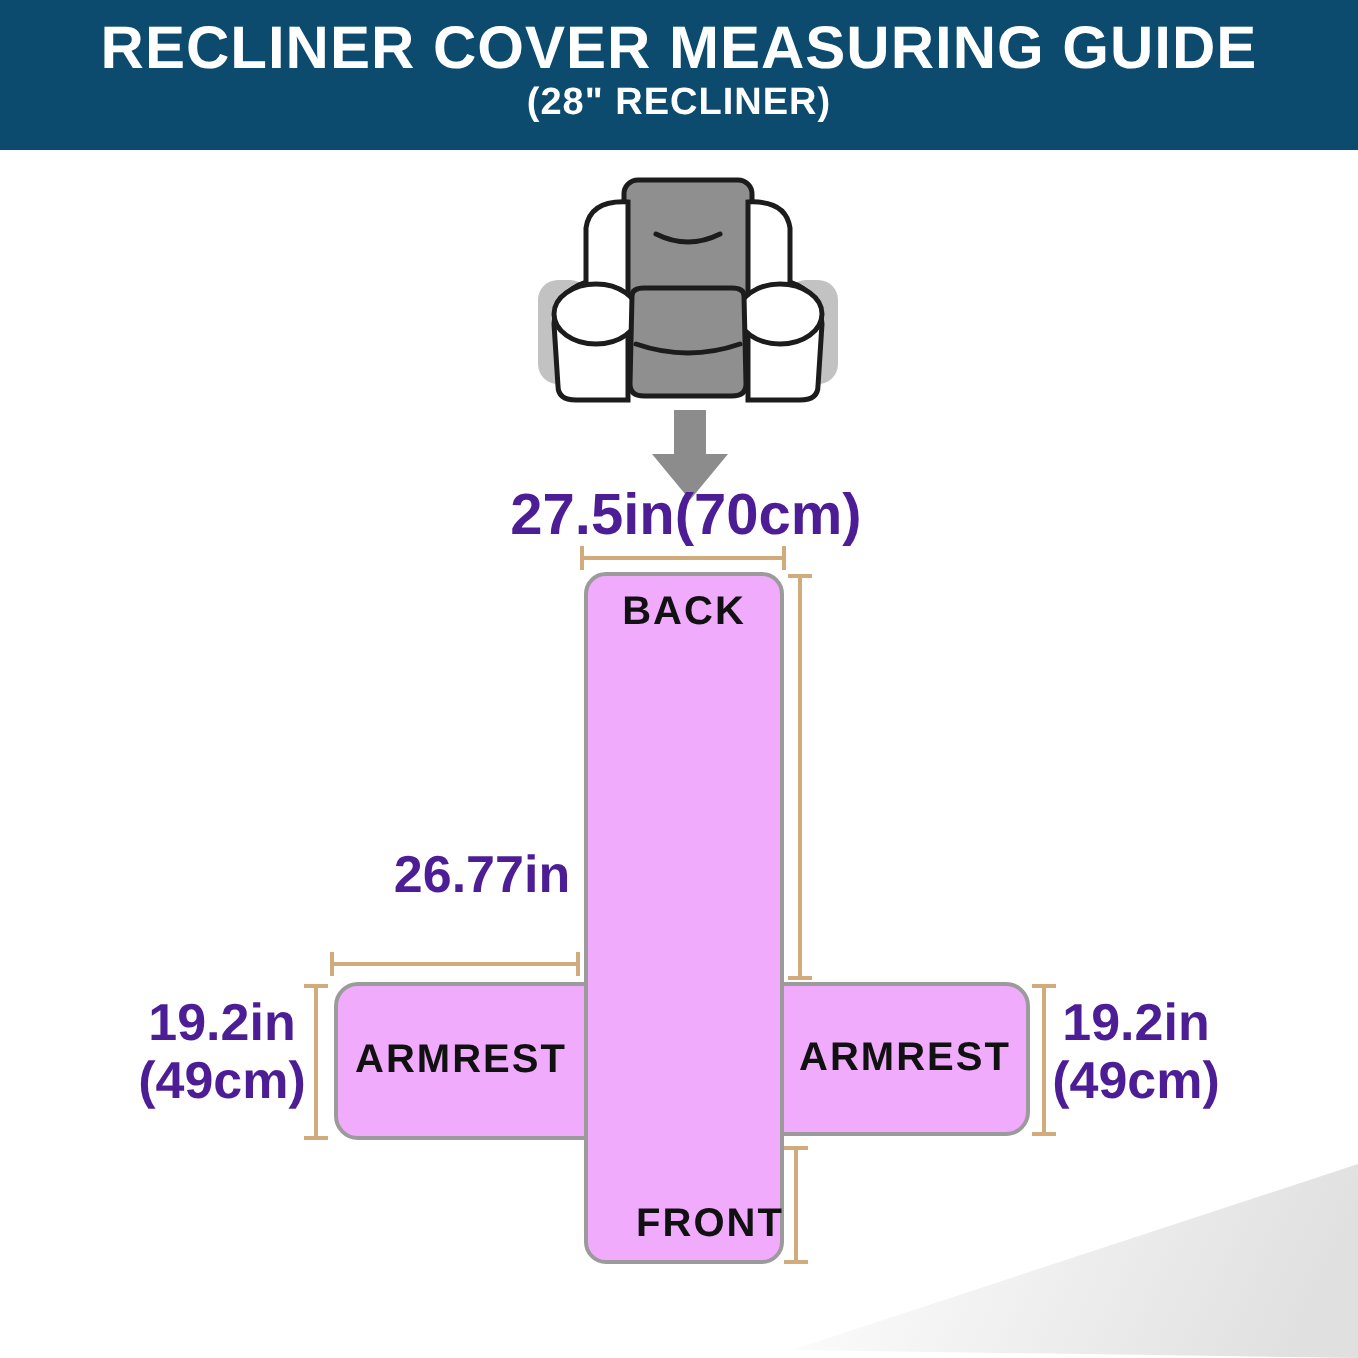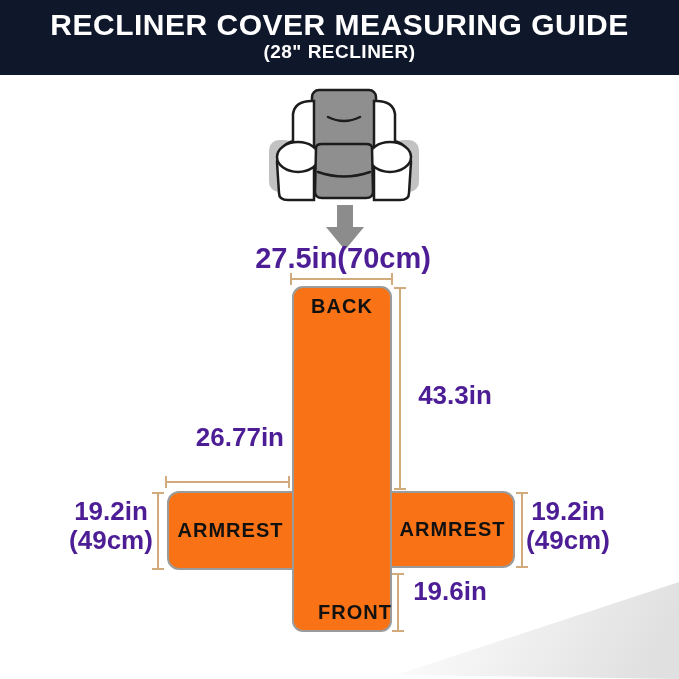--- a/index.html
+++ b/index.html
@@ -5,34 +5,34 @@
   html,body{margin:0;padding:0;background:#ffffff;}
   #stage{
     position:relative;width:679px;height:679px;overflow:hidden;
     background:#ffffff;
     font-family:"Liberation Sans", sans-serif;
     -webkit-font-smoothing:antialiased;
   }
   
   .banner{
     position:absolute;left:0;top:0;width:679px;height:75px;
-    background:#0f172a;color:#ffffff;text-align:center;
+    background:#0c4a6e;color:#ffffff;text-align:center;
   }
   .banner .title{
     margin-top:9px;font-size:30px;font-weight:bold;letter-spacing:.5px;line-height:32px;
   }
   .banner .subtitle{
     font-size:19px;font-weight:bold;line-height:22px;letter-spacing:.5px;
   }
   
   .chair-wrap{position:absolute;left:268px;top:88px;width:152px;height:117px;}
   .arrow-wrap{position:absolute;left:326px;top:205px;width:38px;height:46px;}
   
   .panel{
-    position:absolute;box-sizing:border-box;background:#f97316;
+    position:absolute;box-sizing:border-box;background:#f0abfc;
     border:2px solid #9b9b9b;
     text-decoration:underline;
   }
   .panel-back{left:292px;top:286px;width:100px;height:346px;border-radius:11px;z-index:2;}
   .panel-arm-left{left:167px;top:491px;width:127px;height:79px;border-radius:12px 0 0 12px;z-index:1;}
   .panel-arm-right{left:390px;top:491px;width:125px;height:77px;border-radius:0 12px 12px 0;z-index:1;}
   .panel-label{
     position:absolute;left:0;width:100%;text-align:center;
     font-size:20px;font-weight:bold;color:#111111;letter-spacing:1px;
   }
@@ -50,21 +50,21 @@
   .mline-v .bar{top:0;bottom:0;left:5px;width:2px;}
   .mline-v .tick-a{top:0;left:0;height:2px;width:12px;}
   .mline-v .tick-b{bottom:0;left:0;height:2px;width:12px;}
   
   .meas{
     position:absolute;text-align:center;color:#4c1d95;font-weight:bold;
     font-size:26px;line-height:29px;z-index:4;
   }
   .meas-top{left:178px;top:243px;width:330px;font-size:29px;line-height:31px;}
   .meas-backlen{left:396px;top:381px;width:118px;}
-  .meas-armlen{left:144px;top:423px;width:140px;text-align:right;}
+  .meas-armlen{left:171px;top:423px;width:140px;}
   .meas-armw-l{left:36px;top:497px;width:150px;}
   .meas-armw-r{left:493px;top:497px;width:150px;}
   .meas-frontlen{left:380px;top:577px;width:140px;}
   
   .corner-fold{
     position:absolute;left:390px;top:578px;width:289px;height:101px;z-index:0;
     background:linear-gradient(115deg,#fbfbfb 15%,#e0e0e0 90%);
     clip-path:polygon(100% 4%,100% 100%,2% 96%);
   }
 </style>
@@ -138,36 +138,34 @@
     </div>
   <div class="mline mline-v" style="left:392px;top:573px;height:59px;">
       <i class="bar"></i>
       <i class="tick-a"></i>
       <i class="tick-b"></i>
     </div>
 
   <div class="meas meas-top">27.5in(70cm)</div>
 
   <div class="meas meas-backlen">
-    <div>43.3in</div>
   </div>
 
   <div class="meas meas-armlen">
     <div>26.77in</div>
   </div>
 
   <div class="meas meas-armw-l">
     <div>19.2in</div>
     <div>(49cm)</div>
   </div>
 
   <div class="meas meas-armw-r">
     <div>19.2in</div>
     <div>(49cm)</div>
   </div>
 
   <div class="meas meas-frontlen">
-    <div>19.6in</div>
   </div>
 
   <div class="corner-fold"></div>
 
 </div>
 
 </body></html>

